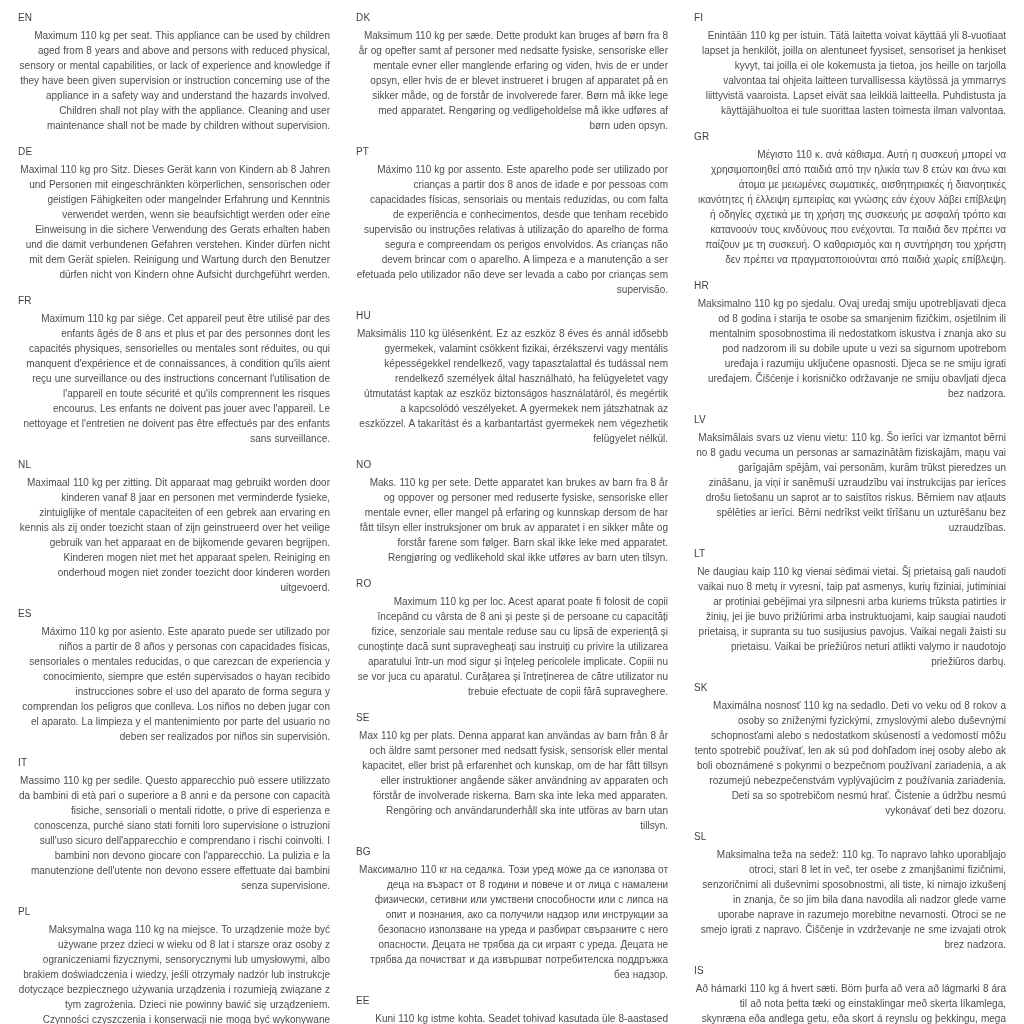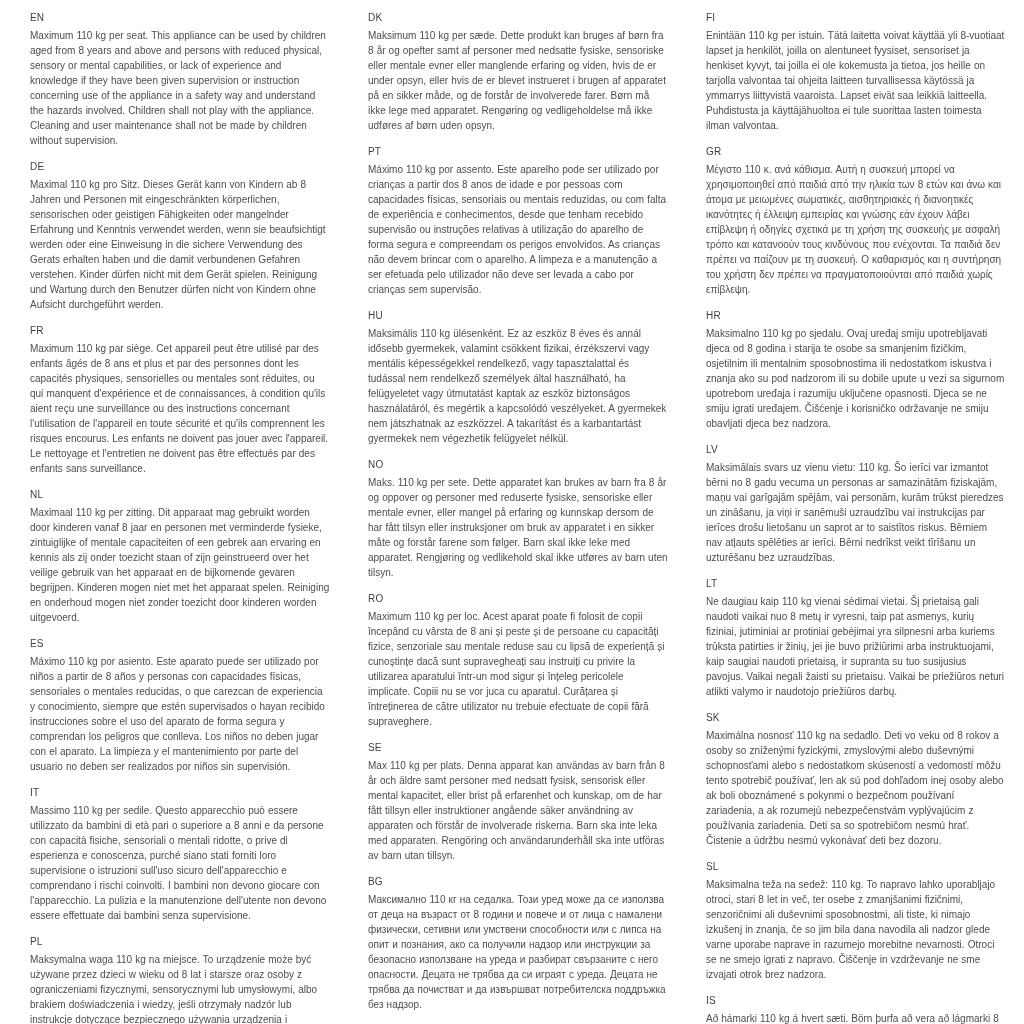--- a/index.html
+++ b/index.html
@@ -17,35 +17,35 @@
   }
   .cols {
     display: flex;
     gap: 26px;
   }
   .col {
     flex: 1 1 0;
     min-width: 0;
   }
   .lang-section {
-    margin: 0 0 13px 12px;
+    margin: 0 0 13px 0;
   }
   .lang-code {
     font-size: 10px;
     font-weight: 400;
     color: #3f3f3f;
     margin: 0 0 5px 0;
     letter-spacing: 0.2px;
   }
   .lang-text {
     font-size: 10px;
     line-height: 1.5;
     color: #4d4d4d;
     margin: 0;
-    text-align: left;
+    text-align: right;
     word-spacing: 0.3px;
   }
 </style>
 </head>
 <body>
 
 <div class="page">
   <div class="cols">
 
     <div class="col">

